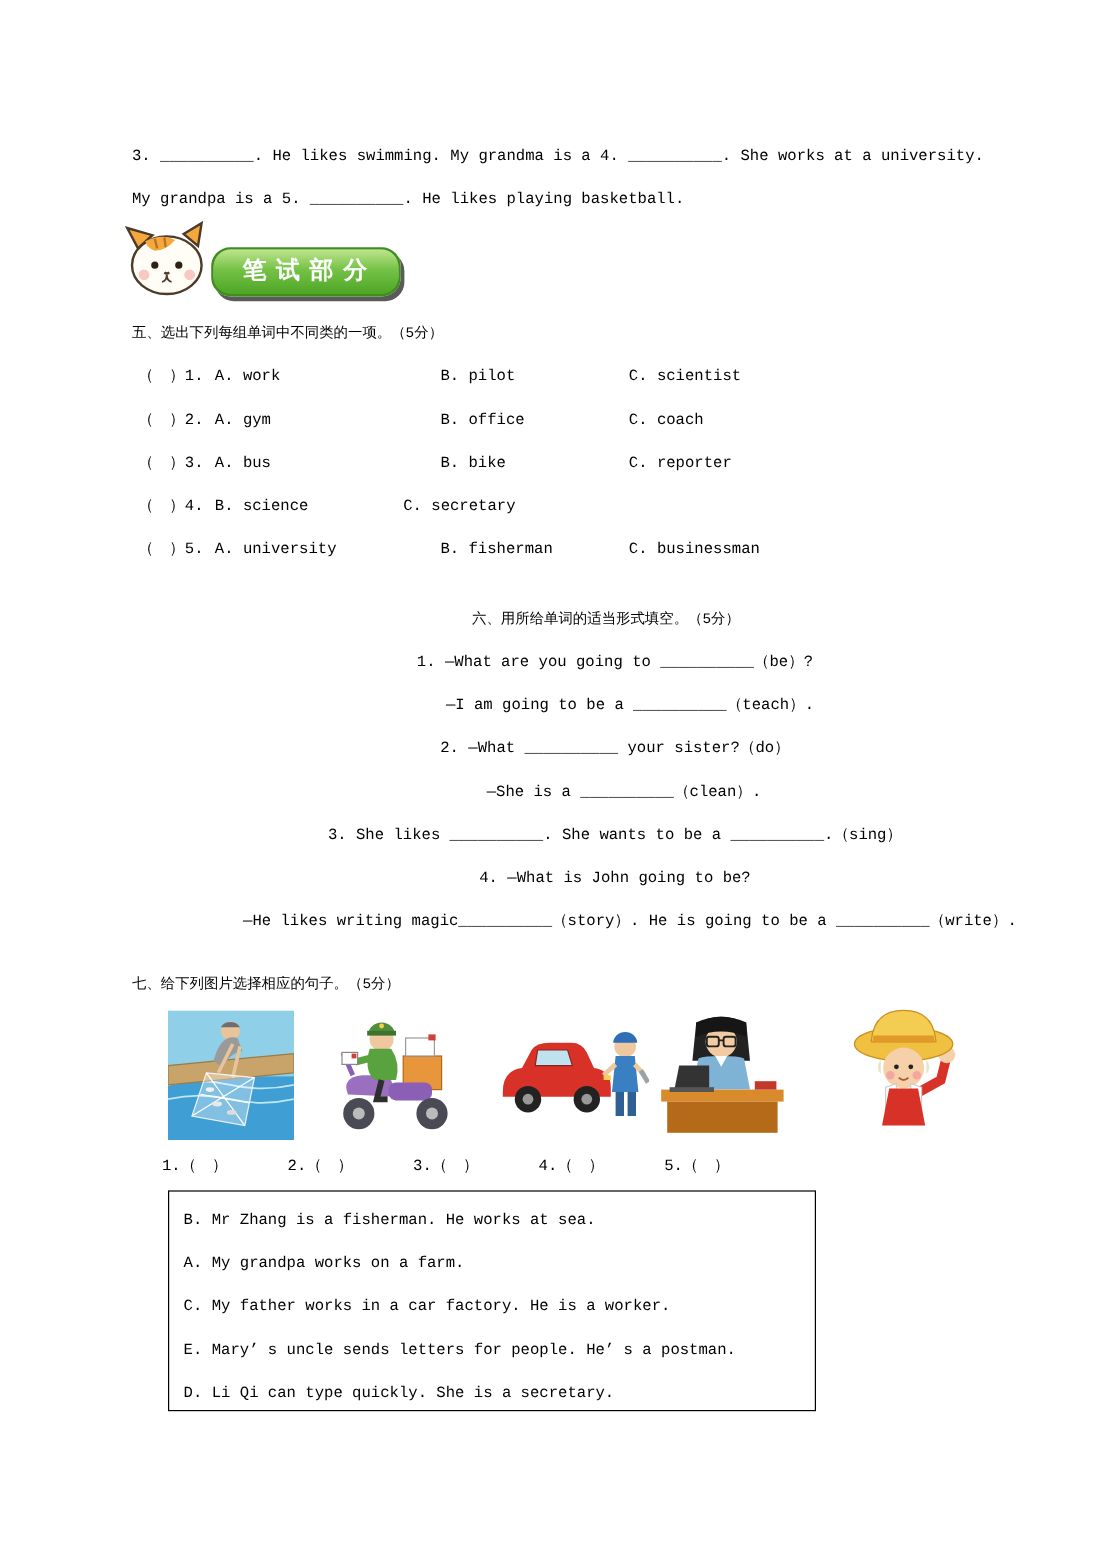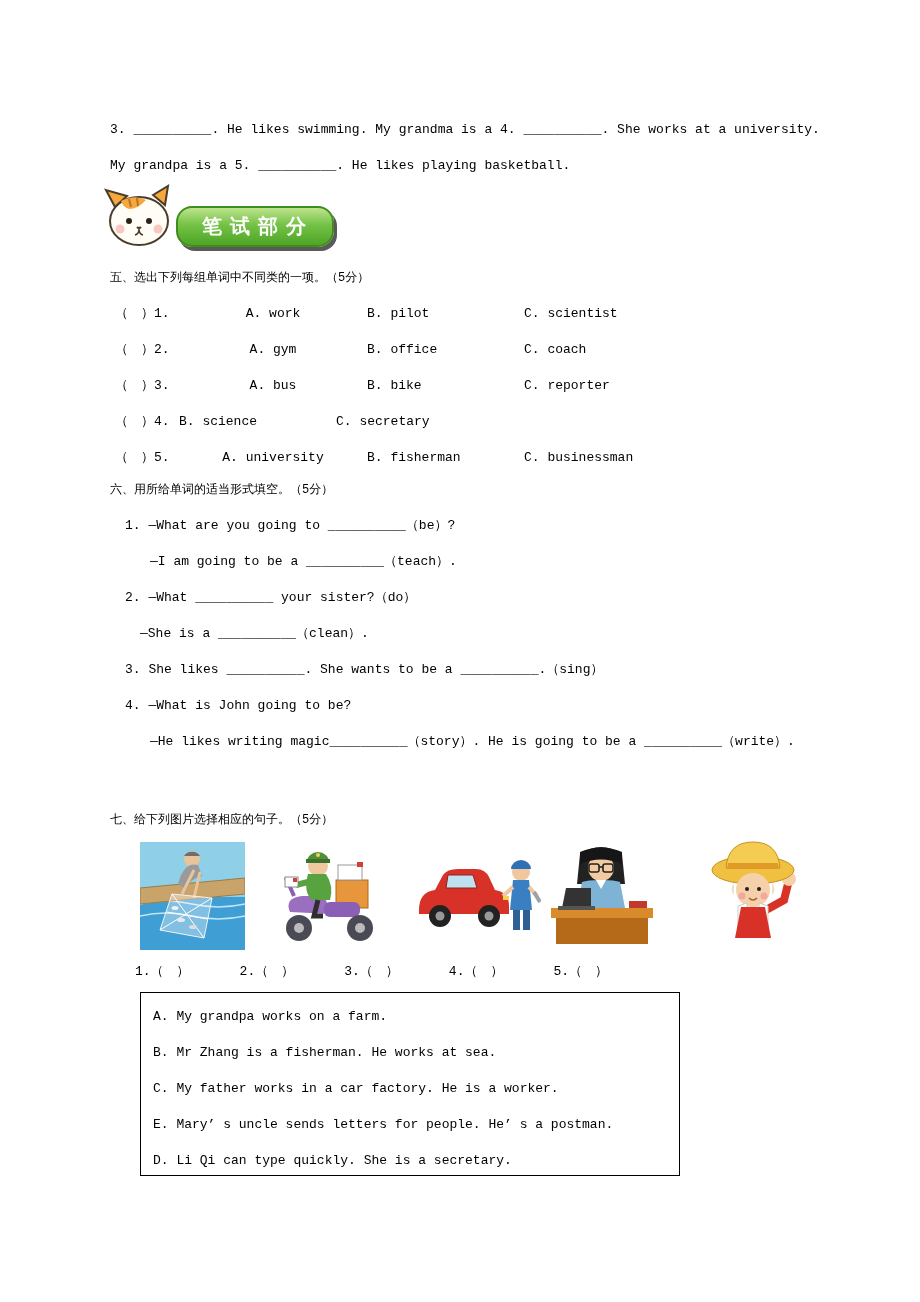--- a/index.html
+++ b/index.html
@@ -24,23 +24,23 @@
     padding:8px 18px 9px 24px; letter-spacing:8px;
     font-family:Liberation Serif, serif;
     position:relative; top:6px;
   }
 
   .sec { position:absolute; left:110px; width:790px; }
   .sec-title { font-size:12px; line-height:36px; white-space:pre; }
   .sec5 { top:260px; }
   .opt-row { display:flex; line-height:36px; padding-left:5px; white-space:pre; }
   .cn { width:64px; }
-  .ca { width:188px;text-align:center; }
+  .ca { width:188px; }
   .cb { width:157px; }
-  .sec6 { top:472px; }
+  .sec6 { top:498px;text-align:center; }
   .sec6 p { line-height:36px; white-space:pre; }
   .ind1 { padding-left:15px; }
   .ind2 { padding-left:40px; }
   .ind3 { padding-left:30px; }
   .sec7-title { position:absolute; left:110px; top:802px; }
 
   .pic { position:absolute; }
   .pic svg { display:block; }
   .pic-fisherman { left:140px; top:842px; }
   .pic-postman   { left:272px; top:840px; }
@@ -222,20 +222,20 @@
 
   <div class="numbers">
     <span>1.（　）</span>
     <span>2.（　）</span>
     <span>3.（　）</span>
     <span>4.（　）</span>
     <span>5.（　）</span>
   </div>
 
   <div class="sbox">
+    <p>B. Mr Zhang is a fisherman. He works at sea.</p>
     <p>A. My grandpa works on a farm.</p>
-    <p>B. Mr Zhang is a fisherman. He works at sea.</p>
     <p>C. My father works in a car factory. He is a worker.</p>
     <p>E. Mary’ s uncle sends letters for people. He’ s a postman.</p>
     <p>D. Li Qi can type quickly. She is a secretary.</p>
   </div>
 
 </div>
 
 </body></html>

